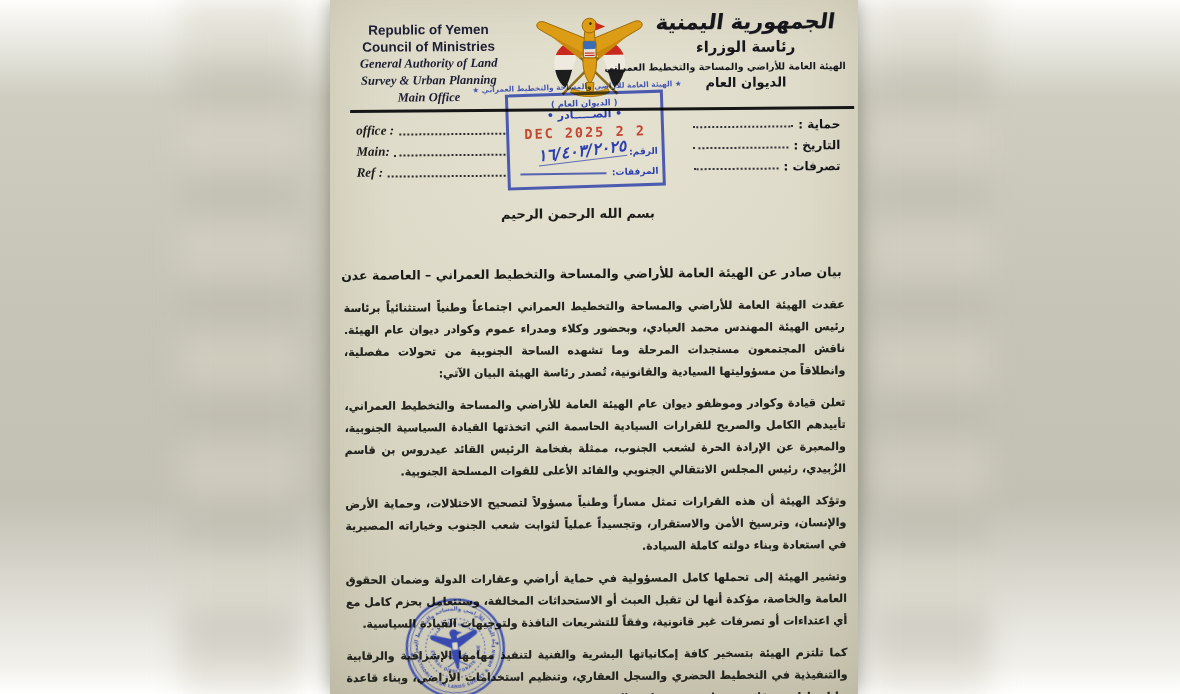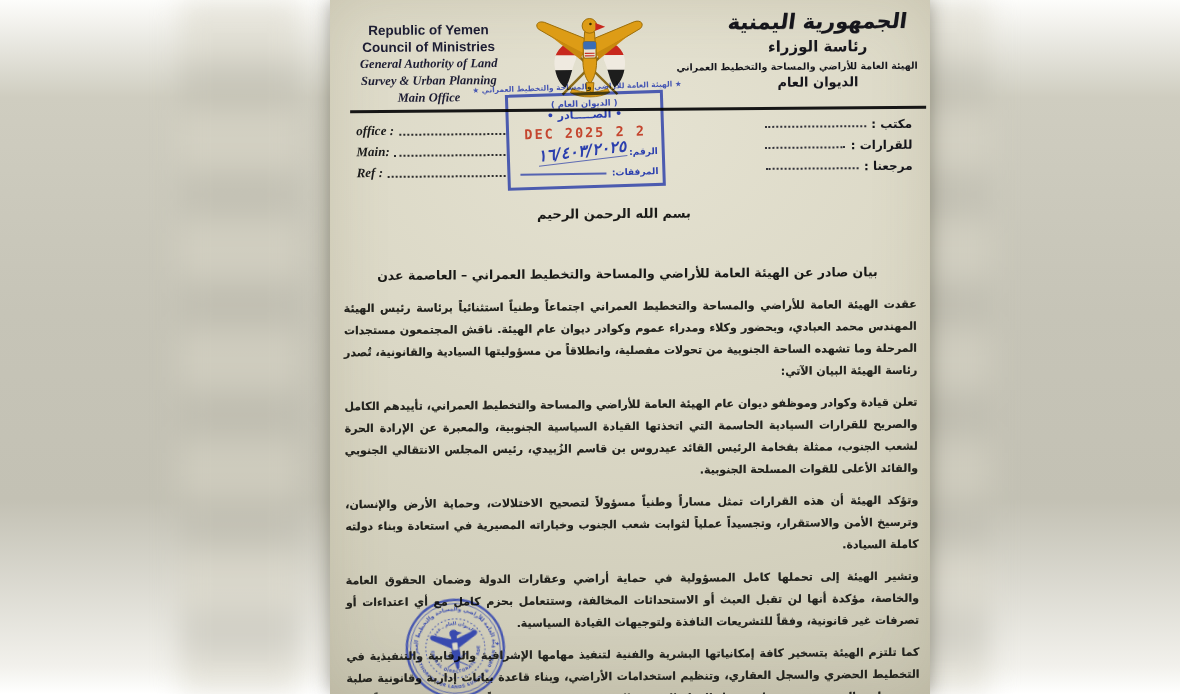--- a/index.html
+++ b/index.html
@@ -5,21 +5,21 @@
   html,body{margin:0;padding:0;width:1180px;height:694px;overflow:hidden;
     font-family:"DejaVu Sans",sans-serif;background:#c9c7ba;}
   
   .backdrop{position:absolute;inset:0;
     background:linear-gradient(180deg,#fdfdfb 0%,#cfcdc0 14%,#c6c4b7 45%,#c3c1b4 72%,#f2f1ec 96%,#ffffff 100%);}
   .backdrop-streak{position:absolute;top:0;bottom:0;width:120px;filter:blur(14px);opacity:.5;
     background:repeating-linear-gradient(180deg,#d8d5c6 0 60px,#bdbbae 60px 110px);}
   .streak-l{left:180px}.streak-r{right:190px}
 
   
-  .paper{position:absolute;left:330px;top:0;width:600px;height:694px;
+  .paper{position:absolute;left:330px;top:0;width:528px;height:694px;
     background:radial-gradient(130% 90% at 50% 18%,#e5e2d1 0%,#dbd8c6 45%,#d2cfbc 78%,#c9c6b3 100%);
     box-shadow:0 0 18px rgba(60,55,40,.45), inset 0 0 60px rgba(120,110,80,.18);}
   .paper-inner{position:absolute;inset:0;transform:rotate(-.45deg);color:#23231f;}
 
   
   .eng-block{position:absolute;left:16px;top:20px;width:170px;text-align:center;color:#1d1d33;}
   .eng-b{font-family:"Liberation Sans",sans-serif;font-weight:bold;font-size:13.5px;line-height:17px;}
   .eng-i{font-family:"Liberation Serif",serif;font-style:italic;font-weight:bold;font-size:12.5px;line-height:17px;}
   .emblem{position:absolute;left:203px;top:4px;}
   .ar-block{position:absolute;right:10px;top:10px;width:200px;text-align:center;direction:rtl;color:#16161c;}
@@ -155,29 +155,29 @@
         <span class="dots"></span>
       </div>
       <div class="frow">
         <span>Ref : </span>
         <span class="dots"></span>
       </div>
     </div>
 
     <div class="fields-ar">
       <div class="frow">
-        <span>مكتب :</span>
-        <span class="dots"></span>
-      </div>
-      <div class="frow">
-        <span>للقرارات :</span>
-        <span class="dots"></span>
-      </div>
-      <div class="frow">
-        <span>مرجعنا :</span>
+        <span>حماية :</span>
+        <span class="dots"></span>
+      </div>
+      <div class="frow">
+        <span>التاريخ :</span>
+        <span class="dots"></span>
+      </div>
+      <div class="frow">
+        <span>تصرفات :</span>
         <span class="dots"></span>
       </div>
     </div>
 
     <div class="stampbox">
       <div class="stamp-outer-header">★ الهيئة العامة للأراضي والمساحة والتخطيط العمراني ★</div>
       <div class="stamp-l1">( الديوان العام )</div>
       <div class="stamp-l2">• الصـــــادر •</div>
       <div class="stamp-date">2 2 DEC 2025</div>
       <div class="stamp-num">

